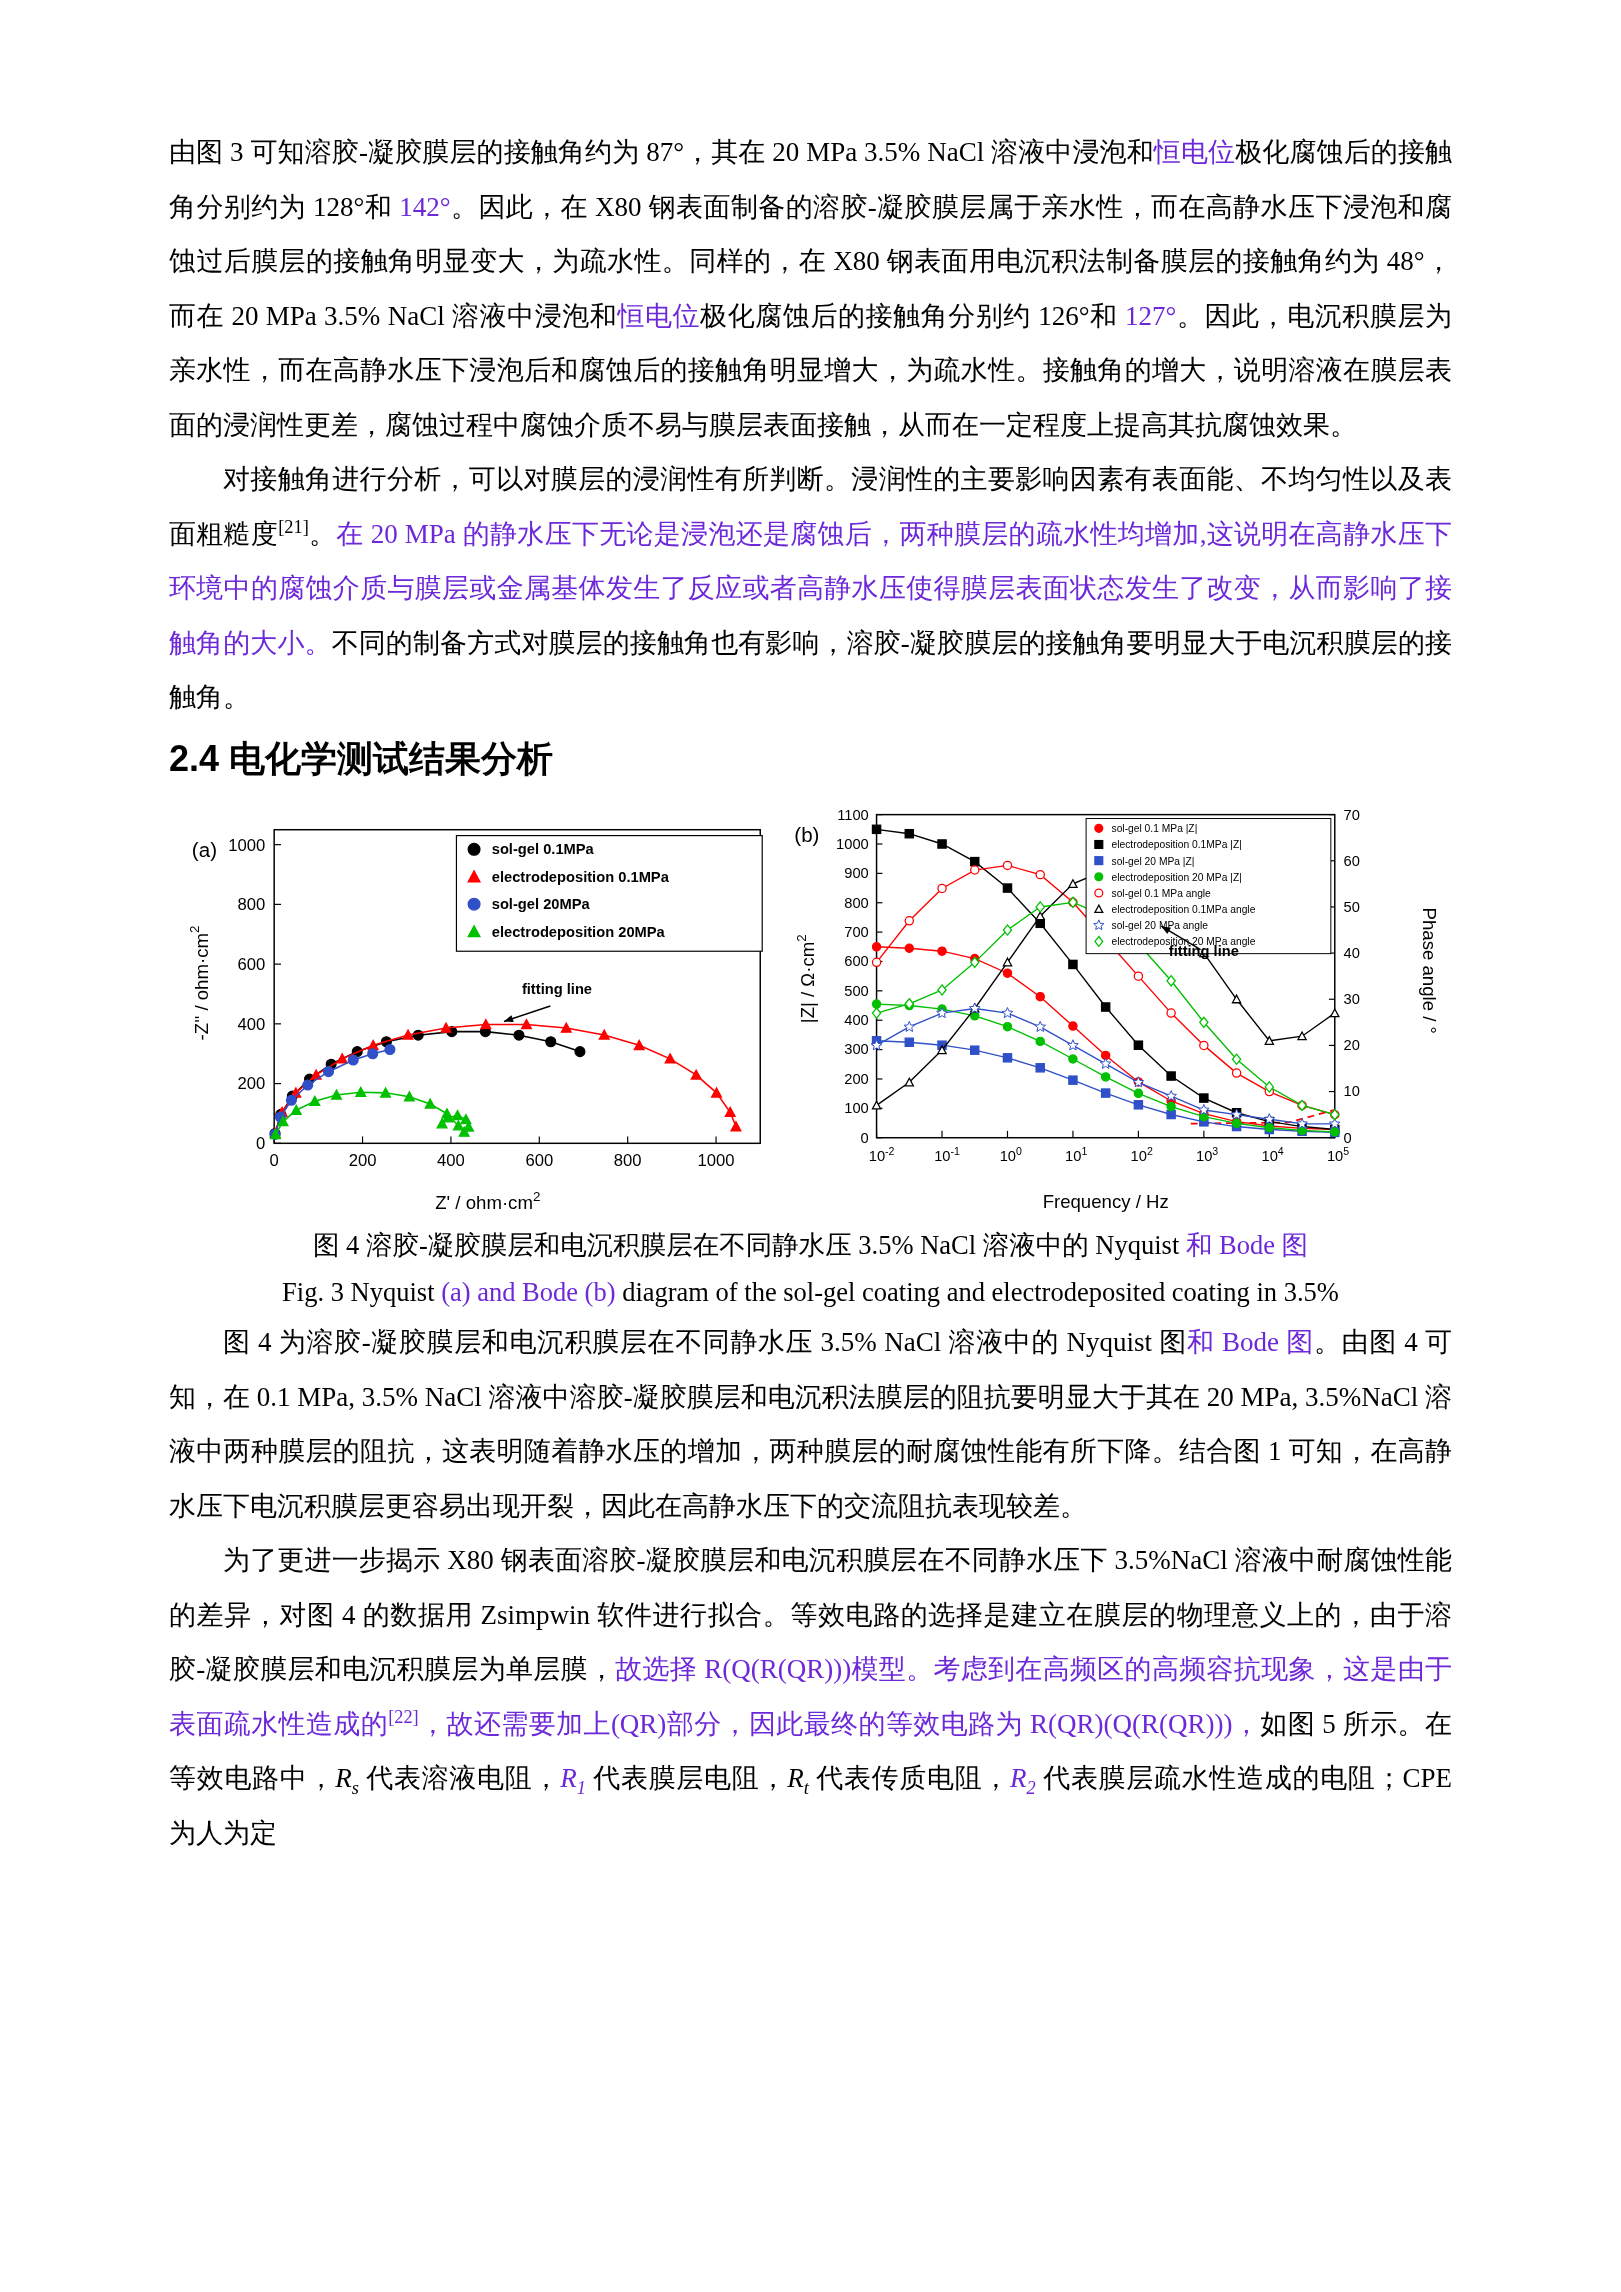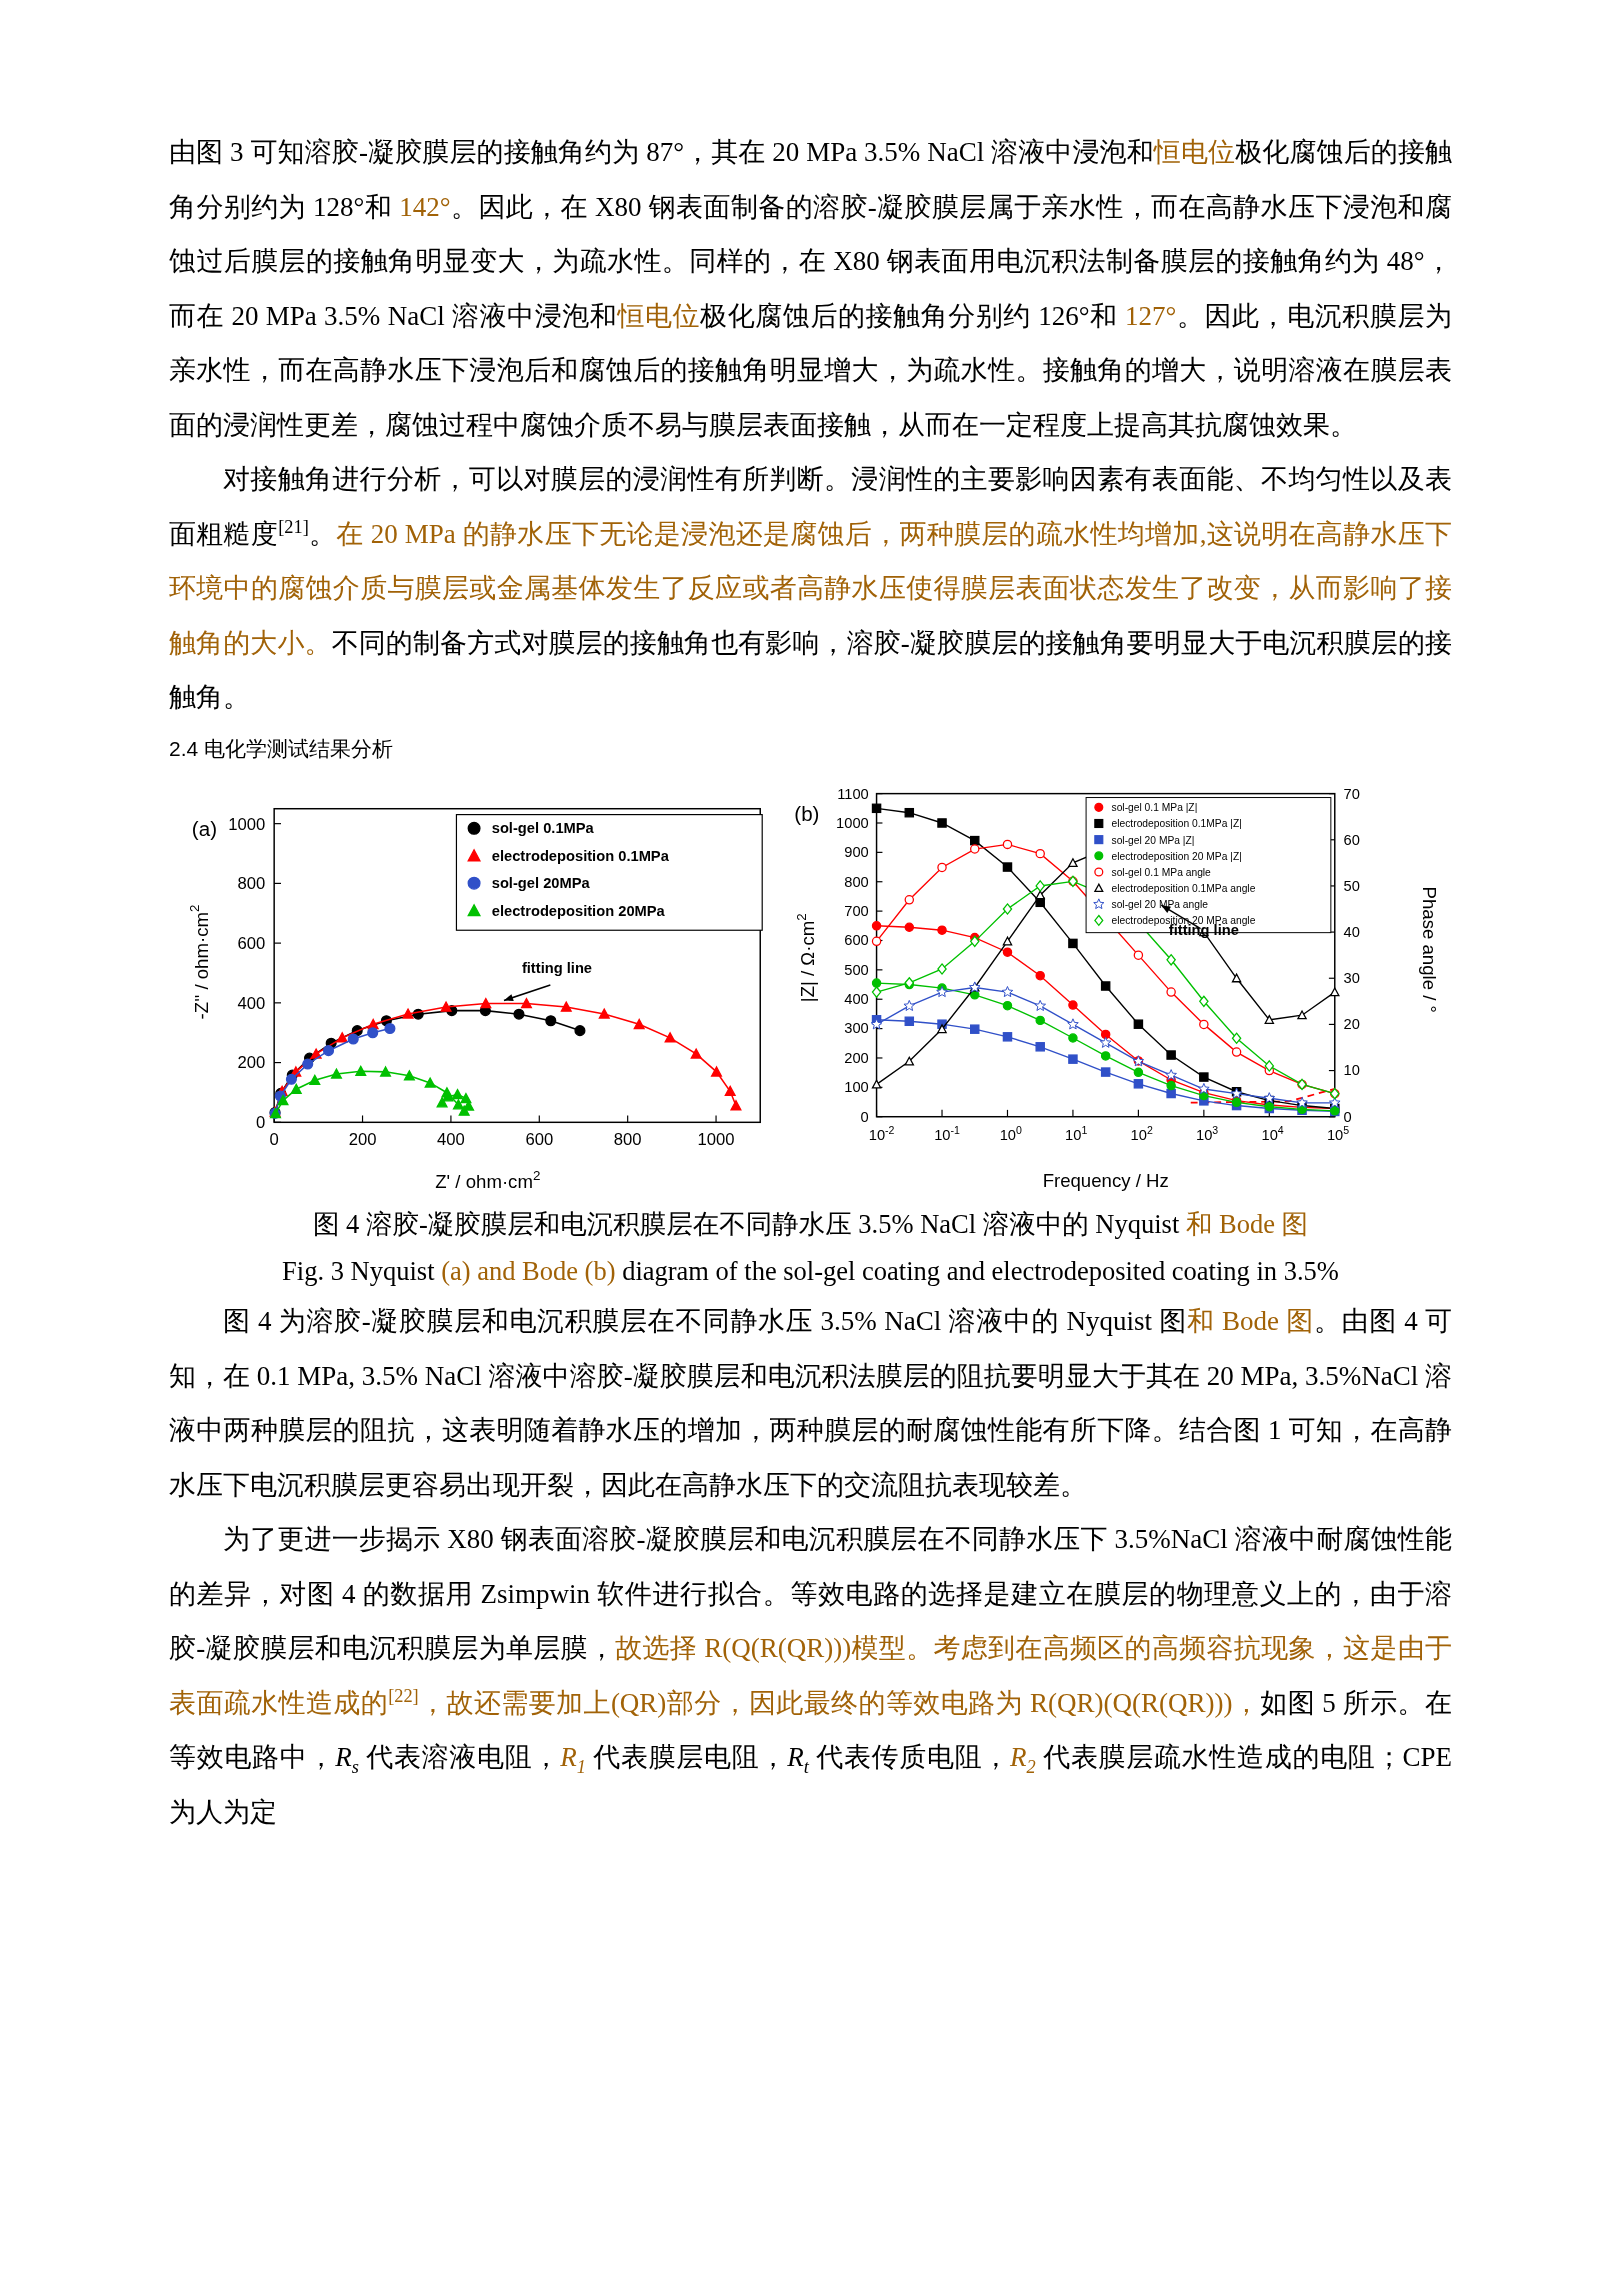--- a/index.html
+++ b/index.html
@@ -4,25 +4,25 @@
 <style>
   html,body{margin:0;padding:0;background:#888;}
   .page{
     width:1621px;height:2293px;background:#ffffff;margin:0 auto;
     box-sizing:border-box;padding:125px 169px 0 169px;
     font-family:"Liberation Serif","DejaVu Serif",serif;
     font-size:27px;color:#000;position:relative;
   }
   .para{margin:0;line-height:2.02;text-align:justify;}
   .indent{text-indent:2em;}
-  .red{color:#a16207;}
+  .red{color:#6d28d9;}
   .it{font-style:italic;}
   sup,sub{line-height:0;font-size:0.68em;margin-top:24px;}
   h2.section{
-    font-size:21px;margin:9.8px 0 7.8px 0;font-weight:normal;
+    font-size:36px;margin:9.8px 0 7.8px 0;font-weight:bold;
     font-family:"Liberation Sans","DejaVu Sans",sans-serif;
   }
   .figure-row{display:flex;justify-content:center;align-items:flex-end;gap:17.6px;margin:13.7px 0 3.9px 0;}
   .chart-box{position:relative;}
   .chart-a{width:588px;height:412px;}
   .chart-b{width:647px;height:421px;}
   .caption{margin:0;text-align:center;line-height:1.75;font-size:26.5px;}
   svg text{font-family:"Liberation Sans","DejaVu Sans",sans-serif;}
 </style>
 </head>

